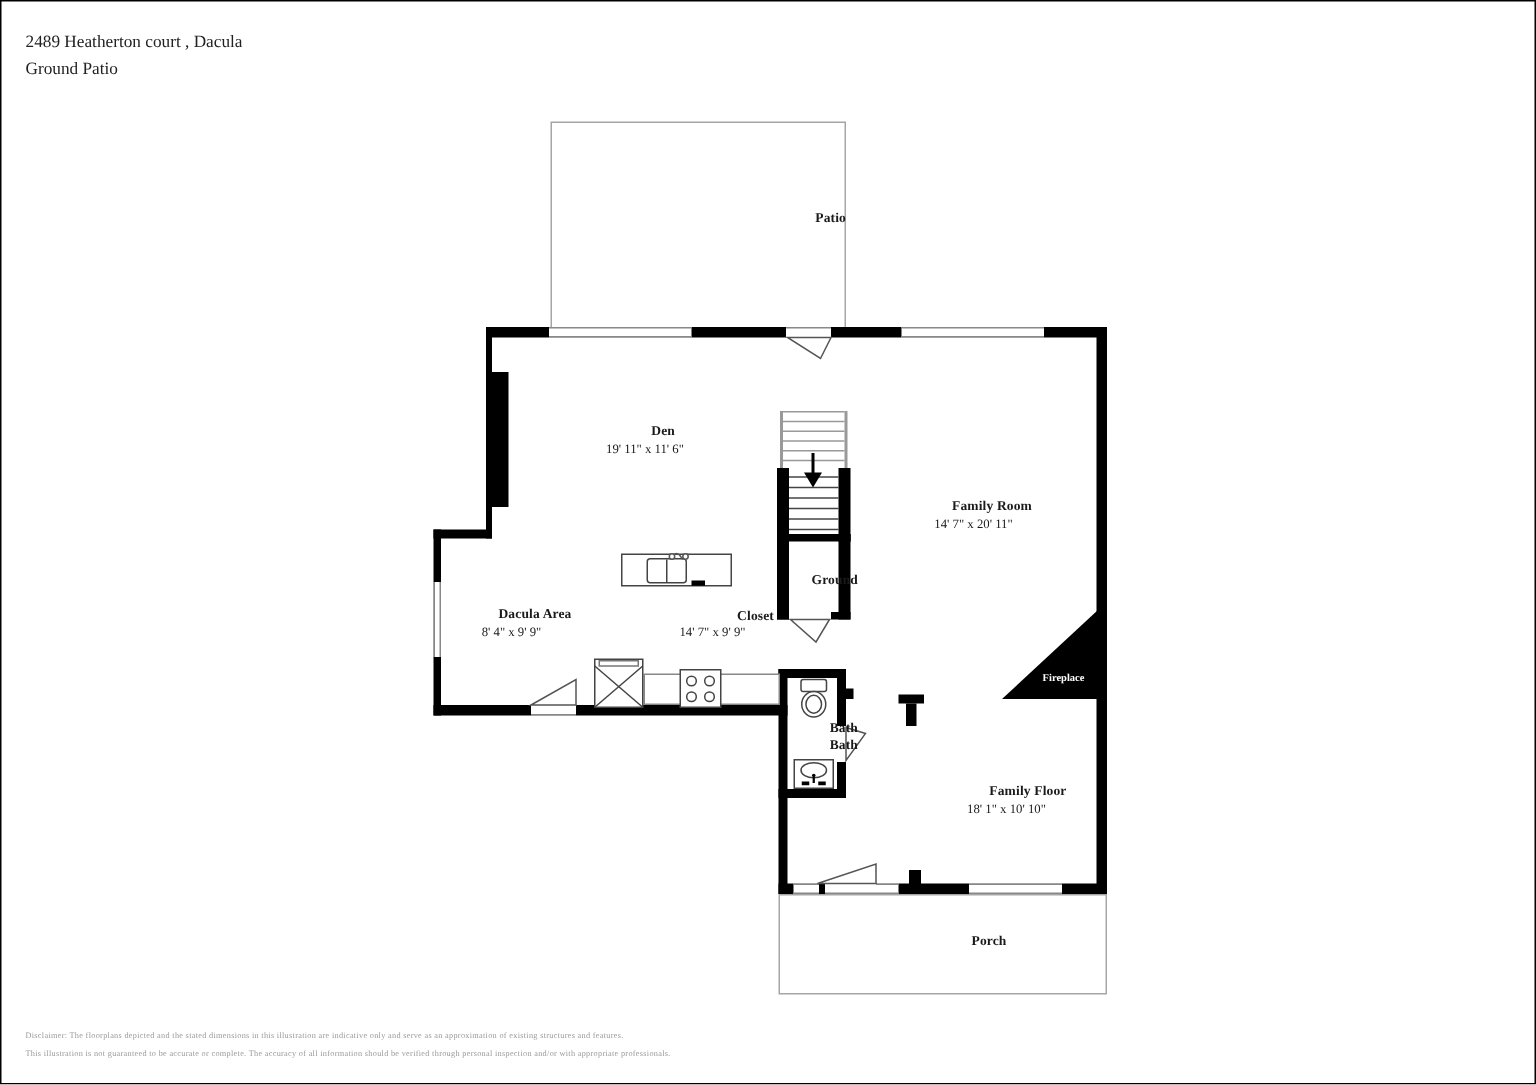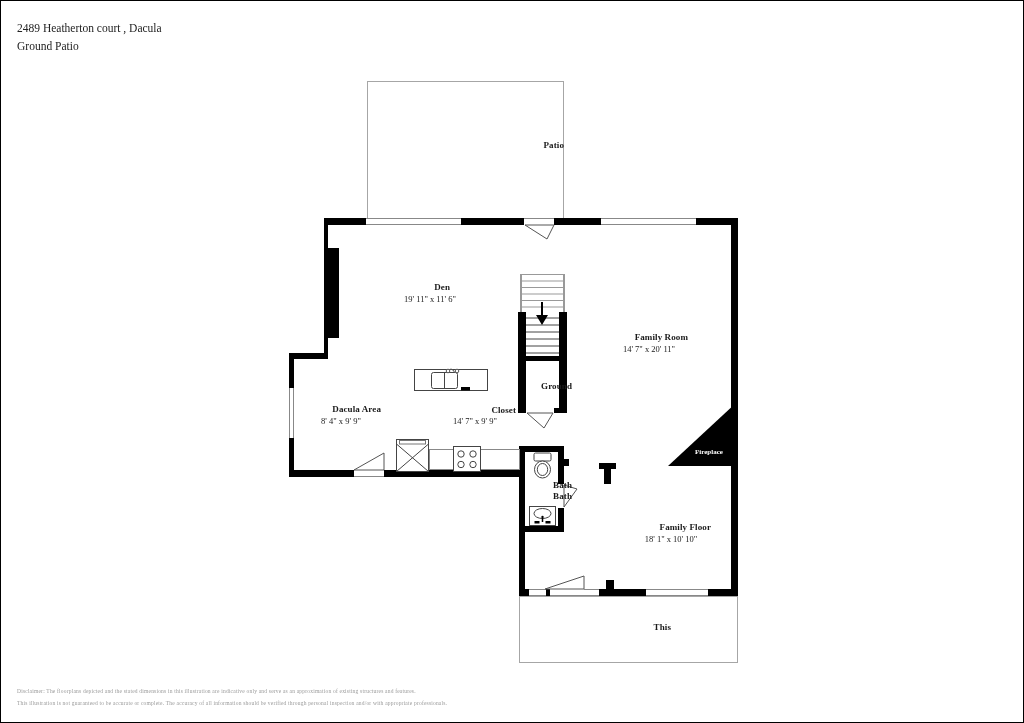--- a/index.html
+++ b/index.html
@@ -173,20 +173,20 @@
   <div class="dim" style="left:434px;top:415px;width:80px;">14' 7" x 9' 9"</div>
 
   <div class="lbl" style="left:511px;top:380px;width:60px;">Ground</div>
 
   <div class="lbl" style="left:511px;top:479px;width:60px;">Bath</div>
   <div class="lbl" style="left:511px;top:490px;width:60px;">Bath</div>
 
   <div class="lbl" style="left:630px;top:521px;width:80px;">Family Floor</div>
   <div class="dim" style="left:628px;top:533px;width:84px;">18' 1" x 10' 10"</div>
 
-  <div class="lbl" style="left:590px;top:621px;width:80px;">This</div>
+  <div class="lbl" style="left:590px;top:621px;width:80px;">Porch</div>
 
   <div class="lbl-fire" style="left:684px;top:447px;width:48px;">Fireplace</div>
 
   <div class="foot" style="top:687px;">Disclaimer: The floorplans depicted and the stated dimensions in this illustration are indicative only and serve as an approximation of existing structures and features.</div>
   <div class="foot" style="top:699px;">This illustration is not guaranteed to be accurate or complete. The accuracy of all information should be verified through personal inspection and/or with appropriate professionals.</div>
 
 </div>
 
 </body></html>

